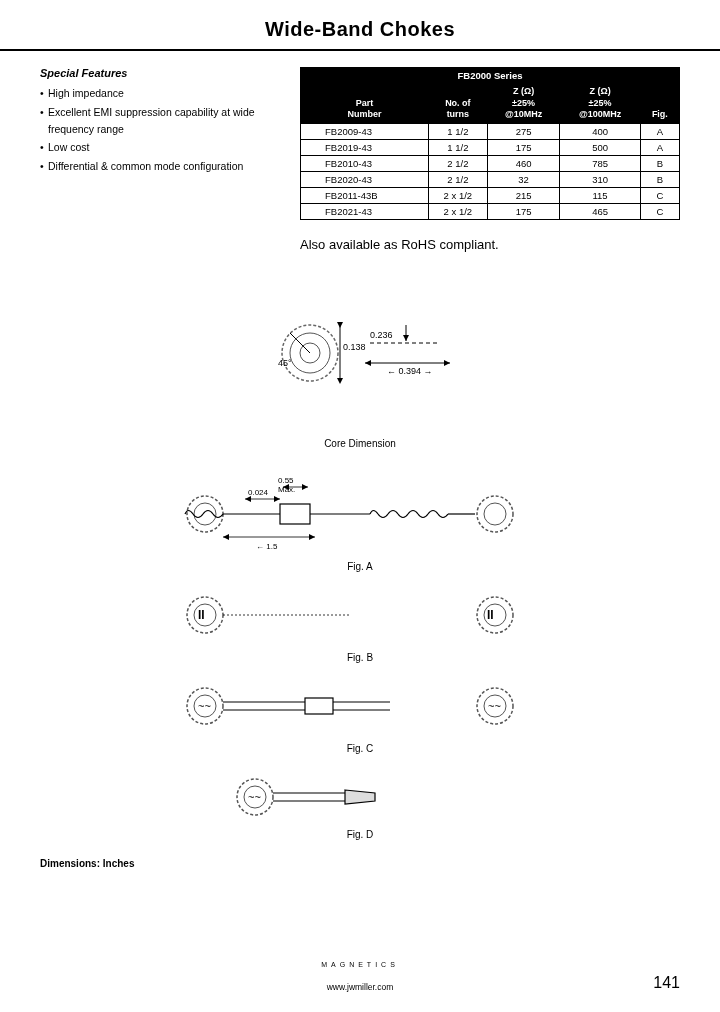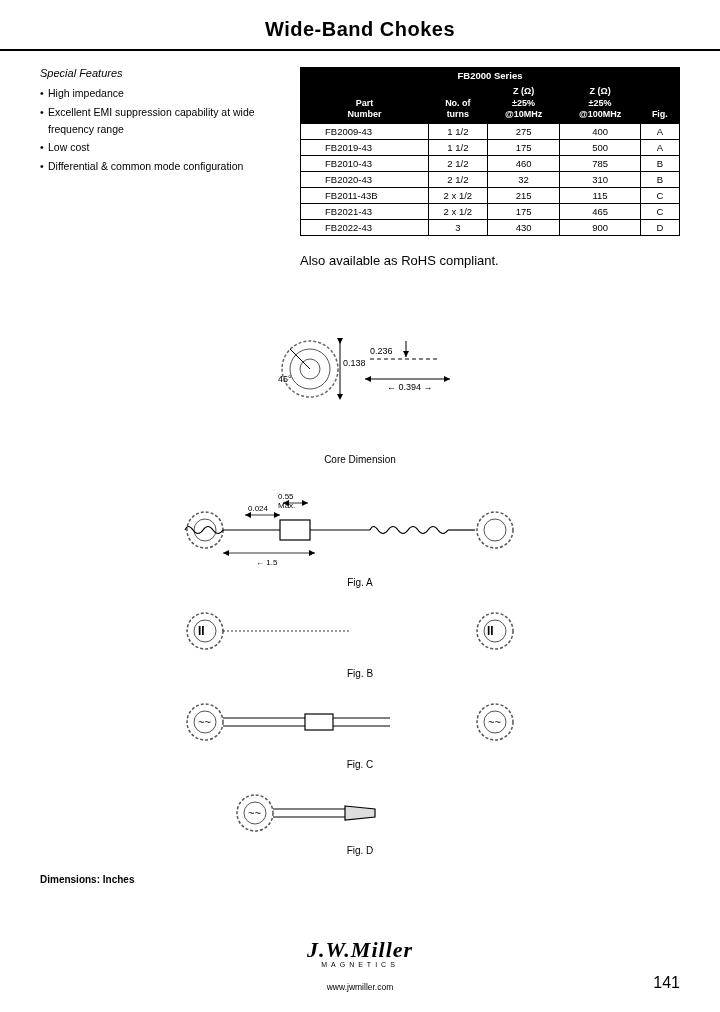--- a/index.html
+++ b/index.html
@@ -32,21 +32,21 @@
       display: flex;
       gap: 20px;
     }
 
     
     .left-col {
       flex: 0 0 240px;
     }
     .special-features-title {
       font-style: italic;
-      font-weight: normal;
+      font-weight: bold;
       font-size: 11px;
       margin-bottom: 6px;
     }
     .feature-list {
       list-style: none;
       font-size: 10.5px;
       line-height: 1.6;
     }
     .feature-list li {
       padding-left: 8px;
@@ -239,27 +239,20 @@
       <td>115</td>
       <td>C</td>
     </tr>
           <tr>
       <td class="part-col">FB2021-43</td>
       <td>2 x 1/2</td>
       <td>175</td>
       <td>465</td>
       <td>C</td>
     </tr>
-          <tr>
-      <td class="part-col">FB2022-43</td>
-      <td>3</td>
-      <td>430</td>
-      <td>900</td>
-      <td>D</td>
-    </tr>
         </tbody>
     </table>
     <div class="rohs-note">Also available as RoHS compliant.</div>
   </div>
 </div>
 
 <div class="diagrams-section">
   <div class="core-dim-wrapper">
     <svg class="core-dim-svg" width="300" height="130" viewBox="0 0 300 130">
 
@@ -383,20 +376,19 @@
       <polygon points="145,28 175,31 175,39 145,42" fill="#ddd" stroke="#000" stroke-width="1.2"></polygon>
     </svg>
     <div class="figure-label">Fig. D</div>
   </div>
 
 </div>
 
 <div class="dimensions-note">Dimensions:  Inches</div>
 
 <div class="page-footer">
-  <div class="footer-logo">J.W.Miller</div>
   <div class="footer-logo-sub">MAGNETICS</div>
   <div class="footer-address">
     <br>
     <span>www.jwmiller.com</span>
   </div>
 </div>
 <div class="footer-page">141</div>
 
 </body></html>

